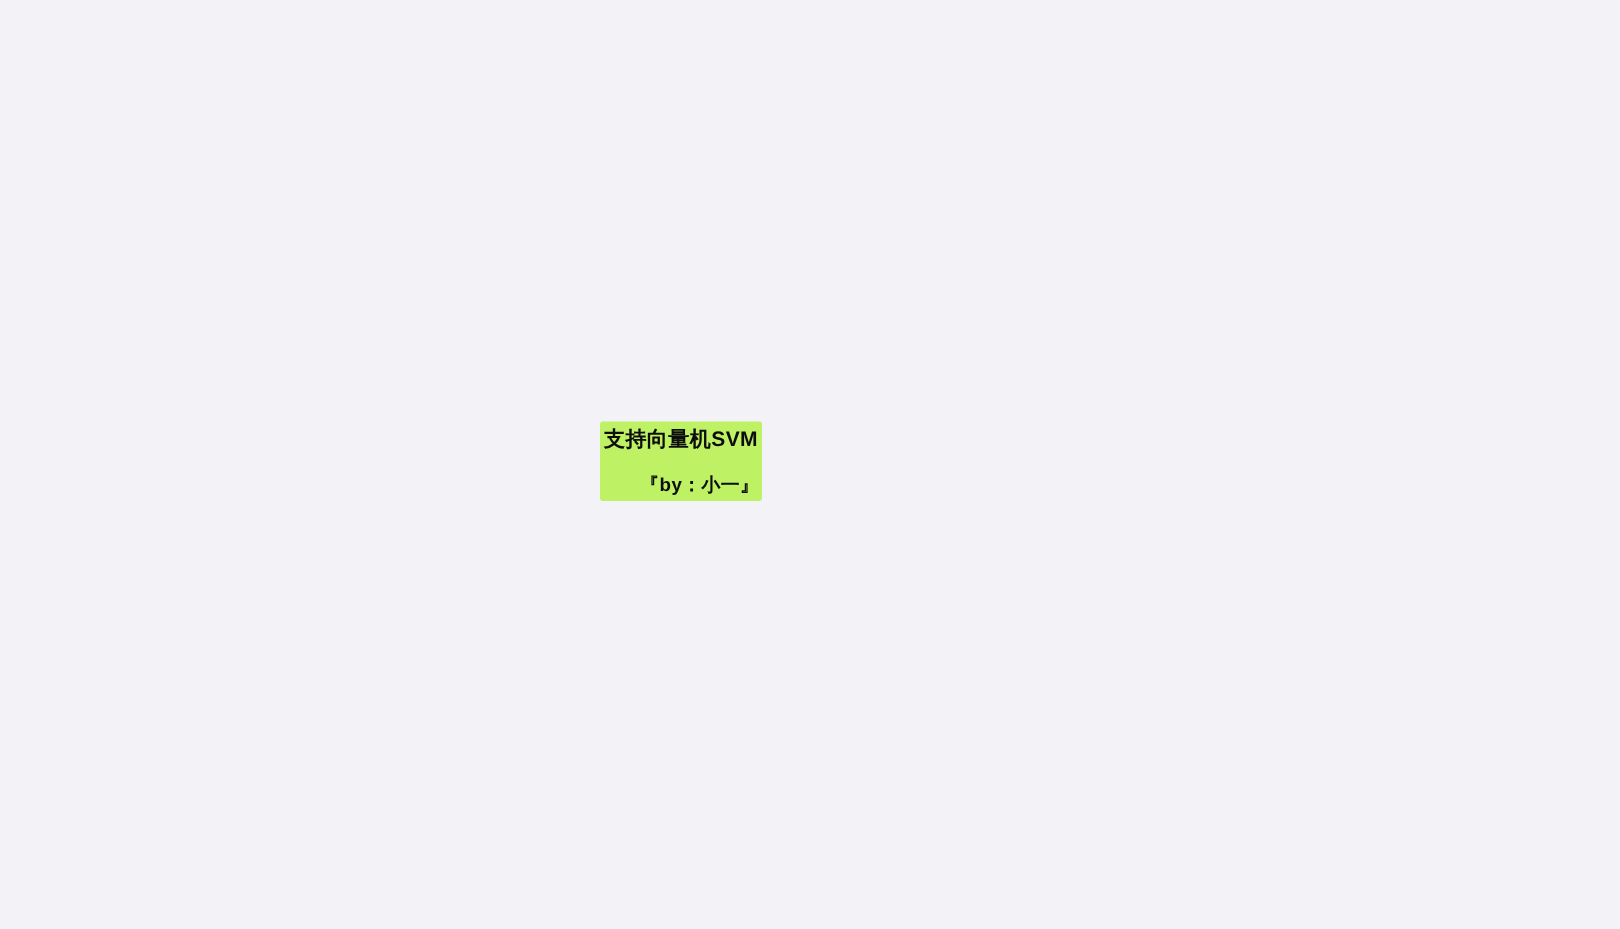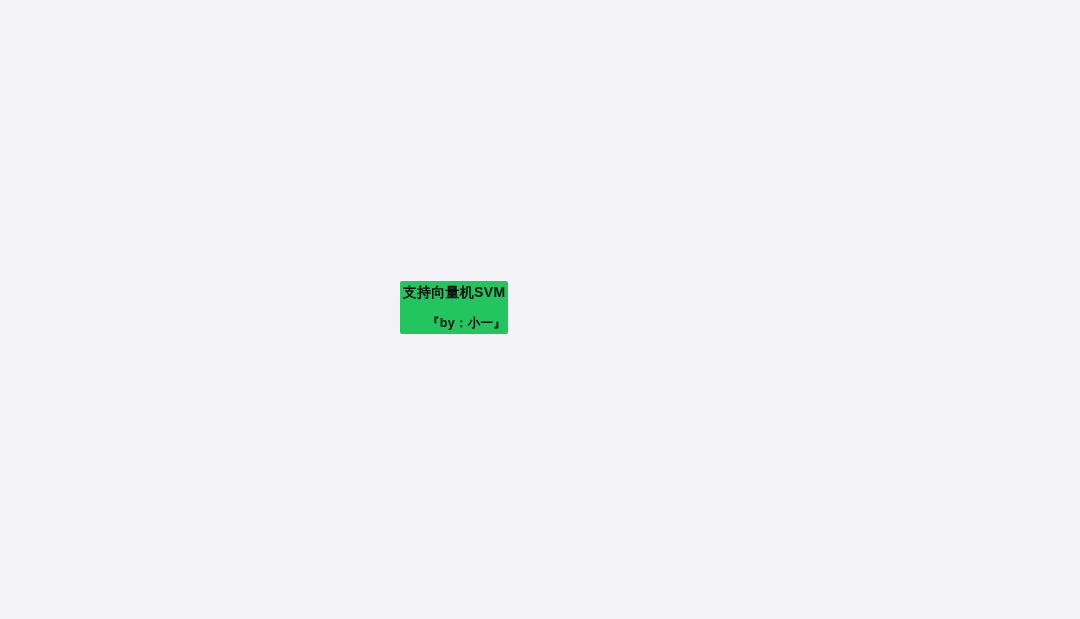--- a/index.html
+++ b/index.html
@@ -6,21 +6,21 @@
   html,body{margin:0;padding:0;}
   body{
     width:1080px;height:619px;overflow:hidden;
     background:#f3f3f7;
     font-family:"Liberation Sans",sans-serif;
     -webkit-font-smoothing:antialiased;
   }
   #map{position:relative;width:1080px;height:619px;}
   svg.links{position:absolute;left:0;top:0;width:1080px;height:619px;pointer-events:none;}
   .root-box{
-    position:absolute;background:#22c55e;border-radius:2px;
+    position:absolute;background:#bef264;border-radius:2px;
     display:flex;flex-direction:column;align-items:center;justify-content:center;
     color:#0d0d0d;font-weight:bold;z-index:5;
   }
   .root-box .t1{font-size:14px;letter-spacing:.3px;}
   .root-box .t2{font-size:12.5px;margin-top:13px;letter-spacing:.3px;margin-left:25px;}
 </style>
 </head>
 <body>
 
 <div id="map">

